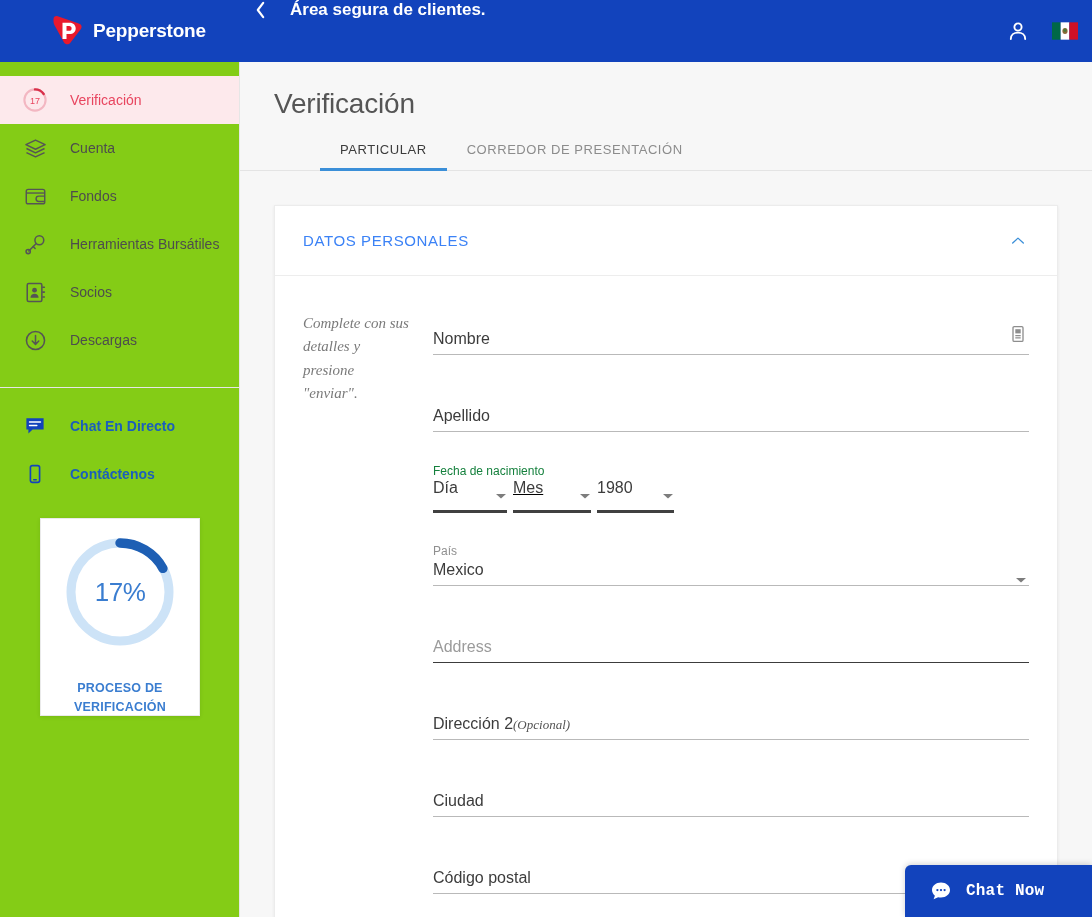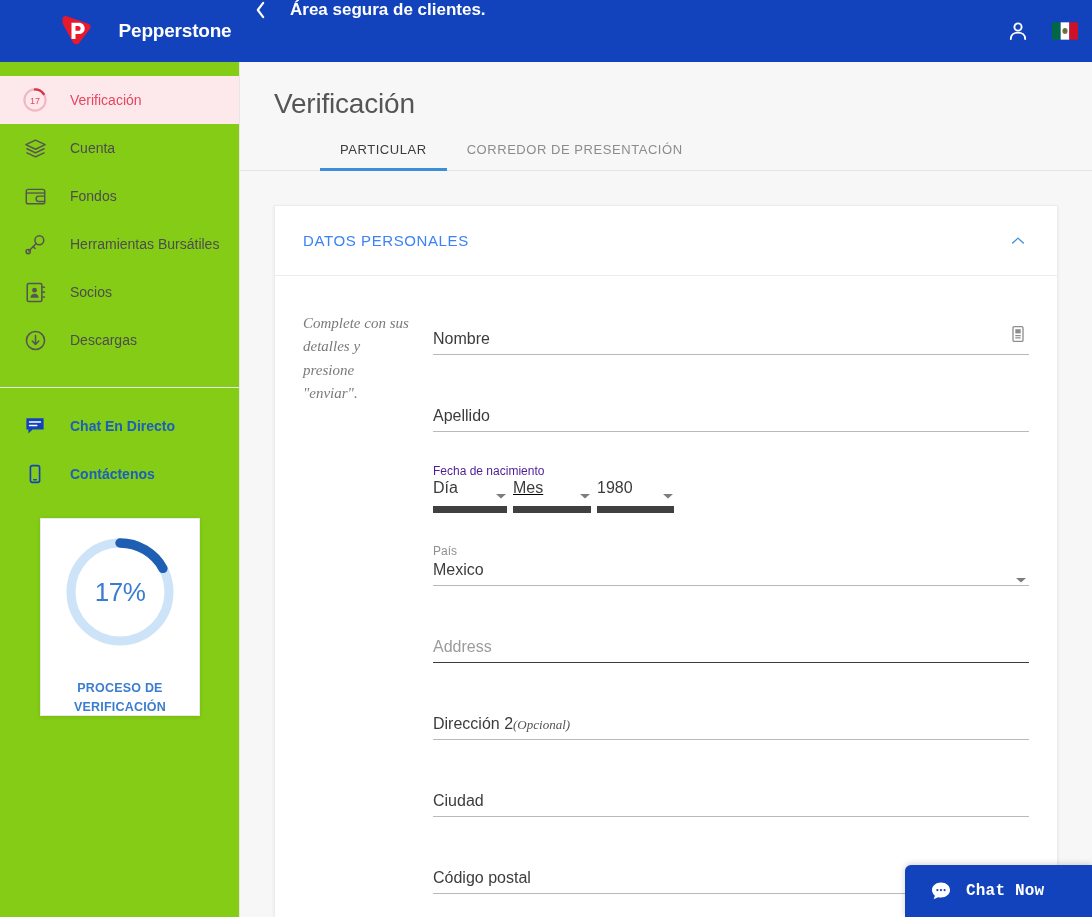--- a/index.html
+++ b/index.html
@@ -14,23 +14,22 @@
   
   .topbar {
     position: absolute; top: 0; left: 0;
     width: 1092px; height: 62px;
     background: #1243bc;
     display: flex; align-items: center;
     z-index: 30;
   }
   .brand {
     width: 240px; height: 62px;
-    display: flex; align-items: center; gap: 26px;
+    display: flex; align-items: center; gap: 9px;
     padding-left: 50px;
-    justify-content: center;
   }
   .brand-logo { width: 34px; height: 34px; flex: 0 0 34px; }
   .brand-name {
     color: #ffffff; font-size: 19px; font-weight: bold;
     letter-spacing: -0.2px; white-space: nowrap;
   }
   .topbar-mid {
     flex: 1; height: 62px; display: flex; align-items: flex-start;
     padding-left: 14px; gap: 24px;
   }
@@ -202,26 +201,26 @@
   }
   .select-caret {
     position: absolute; right: 2px; bottom: 32px;
     width: 12px; height: 8px;
   }
 
   
   .date-row { position: relative; height: 77px; }
   .date-sub {
     position: absolute; left: 0; top: 8px;
-    font-size: 12px; color: #4c1d95;
+    font-size: 12px; color: #15803d;
   }
   .dates { position: absolute; left: 0; top: 24px; display: flex; gap: 6px; }
   .dsel {
     position: relative; height: 33px;
-    border-bottom: 7px solid #404040;
+    border-bottom: 3px solid #404040;
     display: flex; align-items: flex-start; gap: 6px;
     cursor: pointer;
   }
   .dsel.d1 { width: 74px; }
   .dsel.d2 { width: 78px; text-decoration: underline; }
   .dsel.d3 { width: 77px; }
   .dsel-val { font-size: 16px; color: #3c3c3c; line-height: 1.05; }
   .dsel-caret { position: absolute; right: 0; top: 6px; width: 12px; height: 8px; }
 
   

